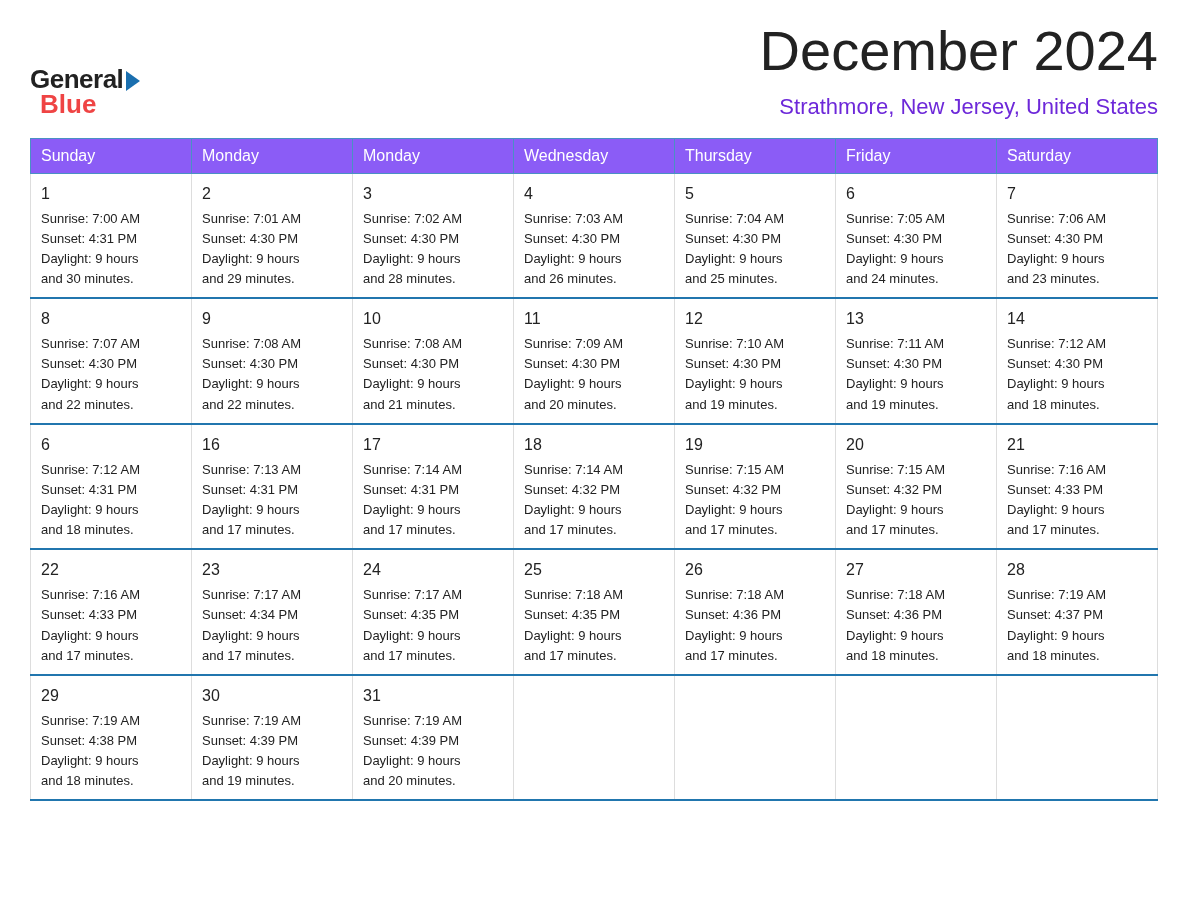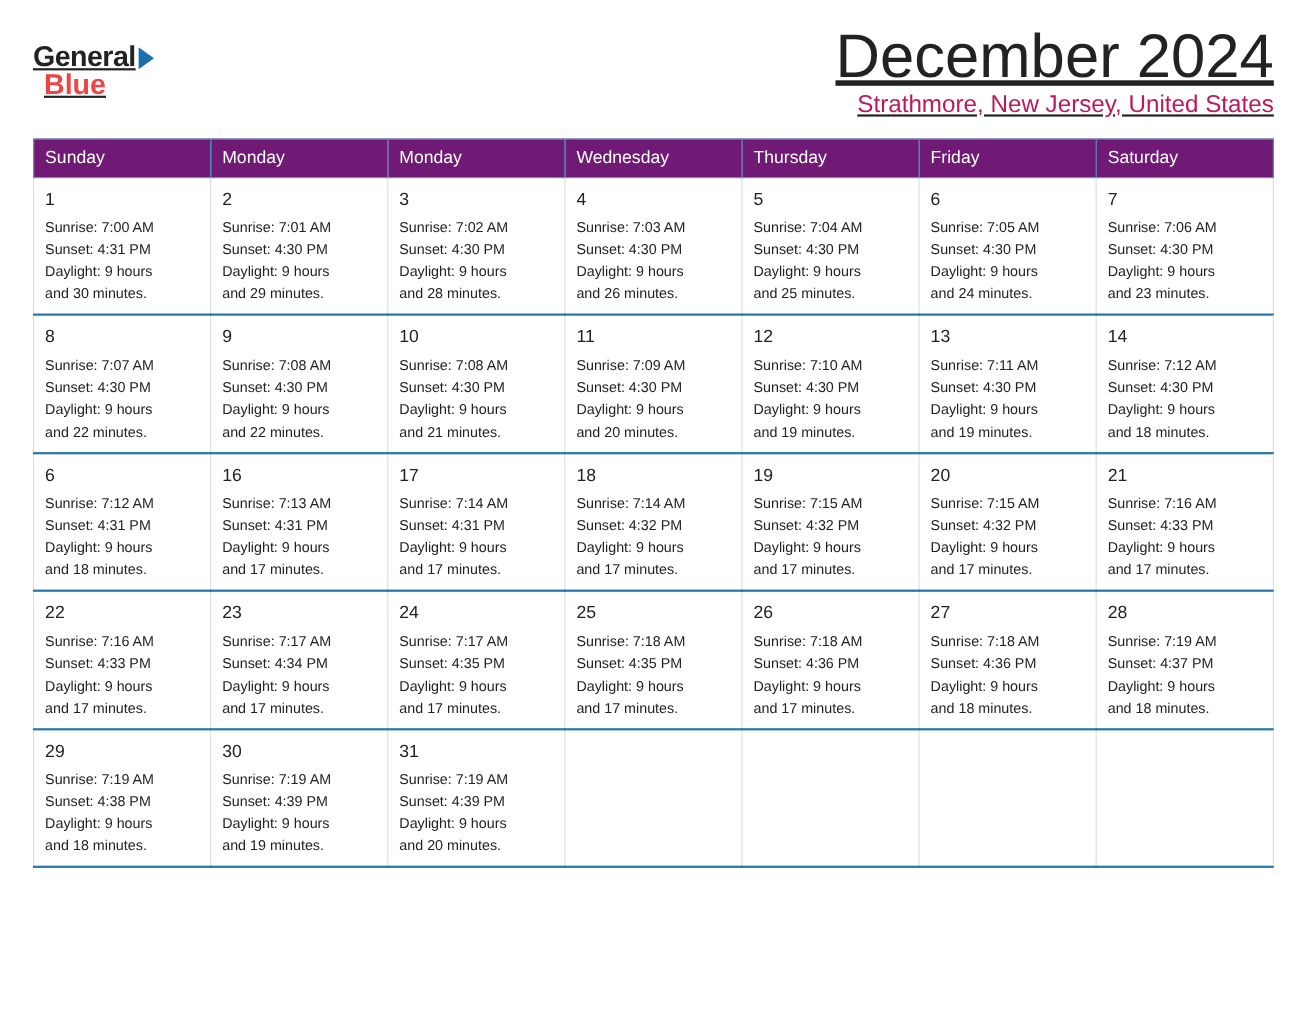--- a/index.html
+++ b/index.html
@@ -7,23 +7,22 @@
       font-family: Arial, sans-serif;
       background: #fff;
       color: #222;
       width: 1188px;
       min-height: 918px;
       padding: 20px 30px;
     }
     .header {
       display: flex;
       justify-content: space-between;
-      align-items: center;
+      align-items: flex-end;
       margin-bottom: 18px;
-      text-decoration: underline;
     }
     .logo {
       display: flex;
       flex-direction: column;
       align-items: flex-start;
     }
     .logo-top {
       display: flex;
       align-items: center;
     }
@@ -53,30 +52,30 @@
       text-align: right;
     }
     .month-title {
       font-size: 56px;
       font-weight: normal;
       color: #222;
       line-height: 1.1;
     }
     .location-title {
       font-size: 22px;
-      color: #be185d;
-      margin-top: 0;
+      color: #6d28d9;
+      margin-top: 12px;
     }
     table {
       width: 100%;
       border-collapse: collapse;
       table-layout: fixed;
     }
     thead tr {
-      background-color: #701a75;
+      background-color: #8b5cf6;
     }
     thead th {
       color: #fff;
       font-size: 16px;
       font-weight: normal;
       padding: 8px 10px;
       text-align: left;
       border: 1px solid #4a90c4;
     }
     tbody tr {

